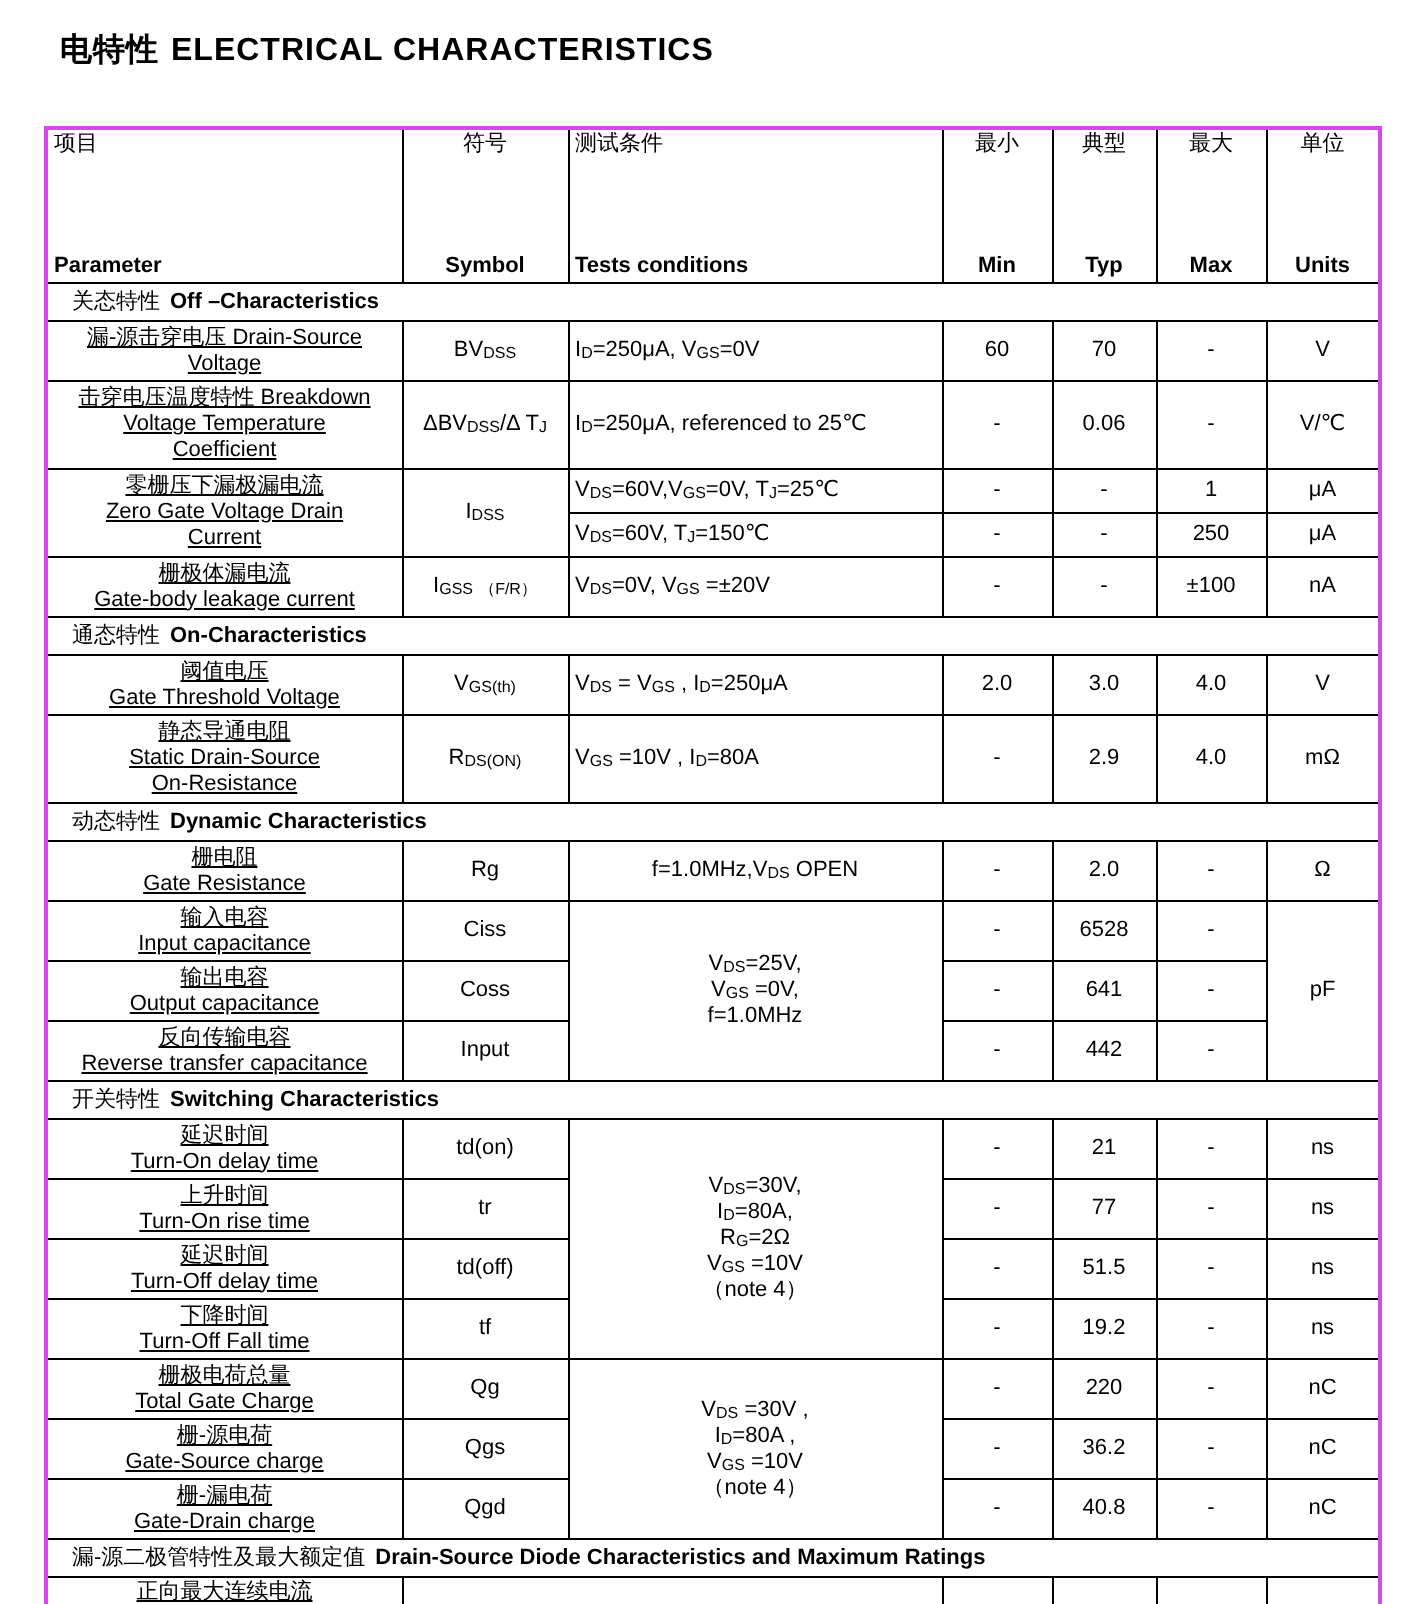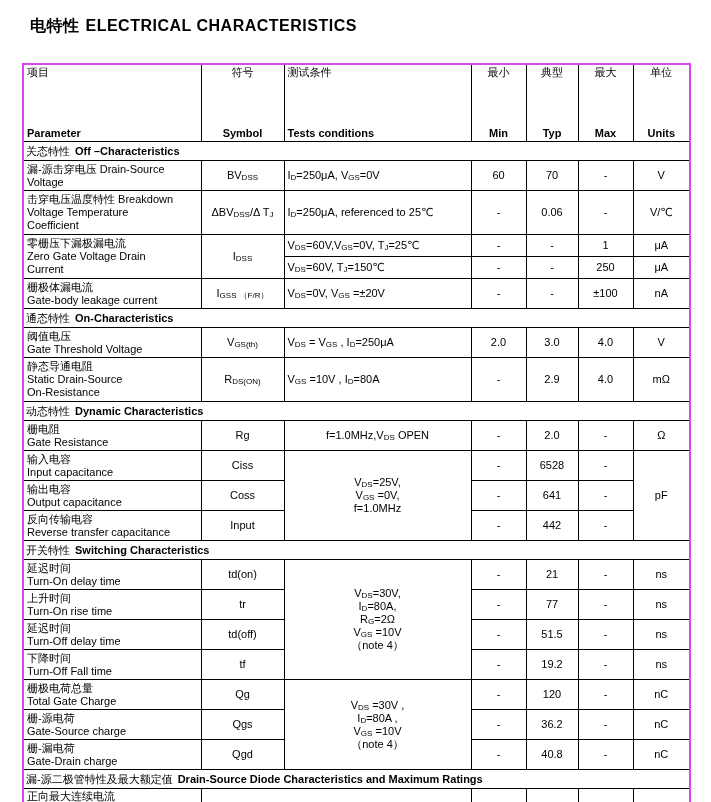--- a/index.html
+++ b/index.html
@@ -22,26 +22,26 @@
     border:1px solid #000;
     font-size:11px;line-height:13px;font-weight:normal;
     padding:1px 3px;vertical-align:middle;
     overflow:hidden;box-sizing:border-box;
   }
   sub{font-size:8px;vertical-align:-1px;line-height:1;}
   .al{text-align:left;padding-left:4px;}
   .ac{text-align:center;}
   .hz{font-weight:normal;}
   .he{font-weight:bold;margin-top:48px;}
-  .param{text-align:left;padding-left:4px;}
+  .param{text-align:center;padding-left:4px;text-decoration:underline;}
   .sym{text-align:center;margin-left:36px;}
   .cond{text-align:left;padding-left:5px;}
   .cond.c{text-align:center;padding-left:3px;}
   .num{text-align:center;}
-  .section td{text-align:left;padding-left:2px;}
+  .section td{text-align:left;padding-left:12px;}
   .sz{font-weight:normal;margin-right:5px;}
   .se{font-weight:bold;}
   tr.h34{height:34px;}
   tr.h30{height:30px;}
   tr.h44{height:44px;}
   tr.h22{height:22px;}
   tr.h19{height:19px;}
   tr.h56{height:44px;}
 </style>
 </head>
@@ -241,21 +241,21 @@
     <td class="num">19.2</td>
     <td class="num">-</td>
     <td class="num">ns</td>
   </tr>
 
   <tr class="h30">
     <td class="param">栅极电荷总量<br>Total Gate Charge</td>
     <td class="sym">Qg</td>
     <td class="cond c" rowspan="3">V<sub>DS</sub> =30V ,<br>I<sub>D</sub>=80A ,<br>V<sub>GS</sub> =10V<br>（note 4）</td>
     <td class="num">-</td>
-    <td class="num">120</td>
+    <td class="num">220</td>
     <td class="num">-</td>
     <td class="num">nC</td>
   </tr>
   <tr class="h30">
     <td class="param">栅-源电荷<br>Gate-Source charge</td>
     <td class="sym">Qgs</td>
     <td class="num">-</td>
     <td class="num">36.2</td>
     <td class="num">-</td>
     <td class="num">nC</td>

